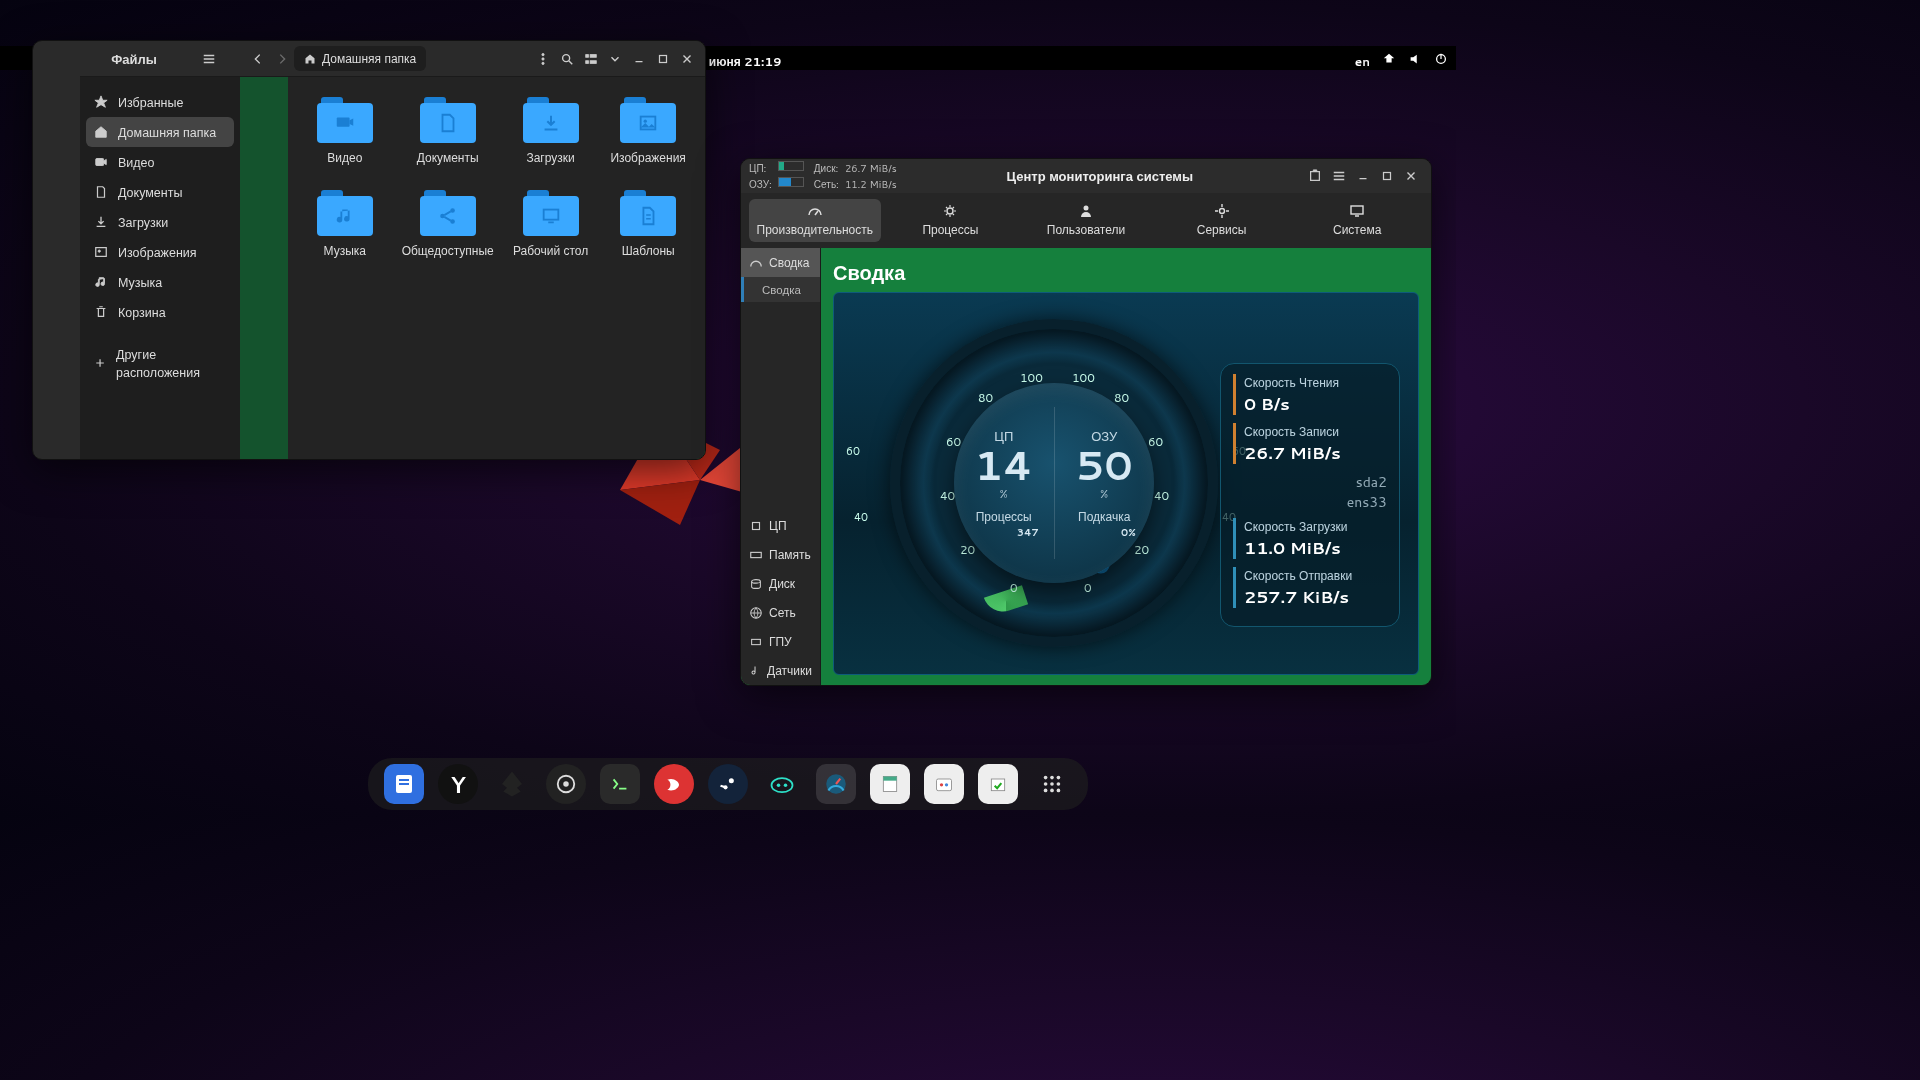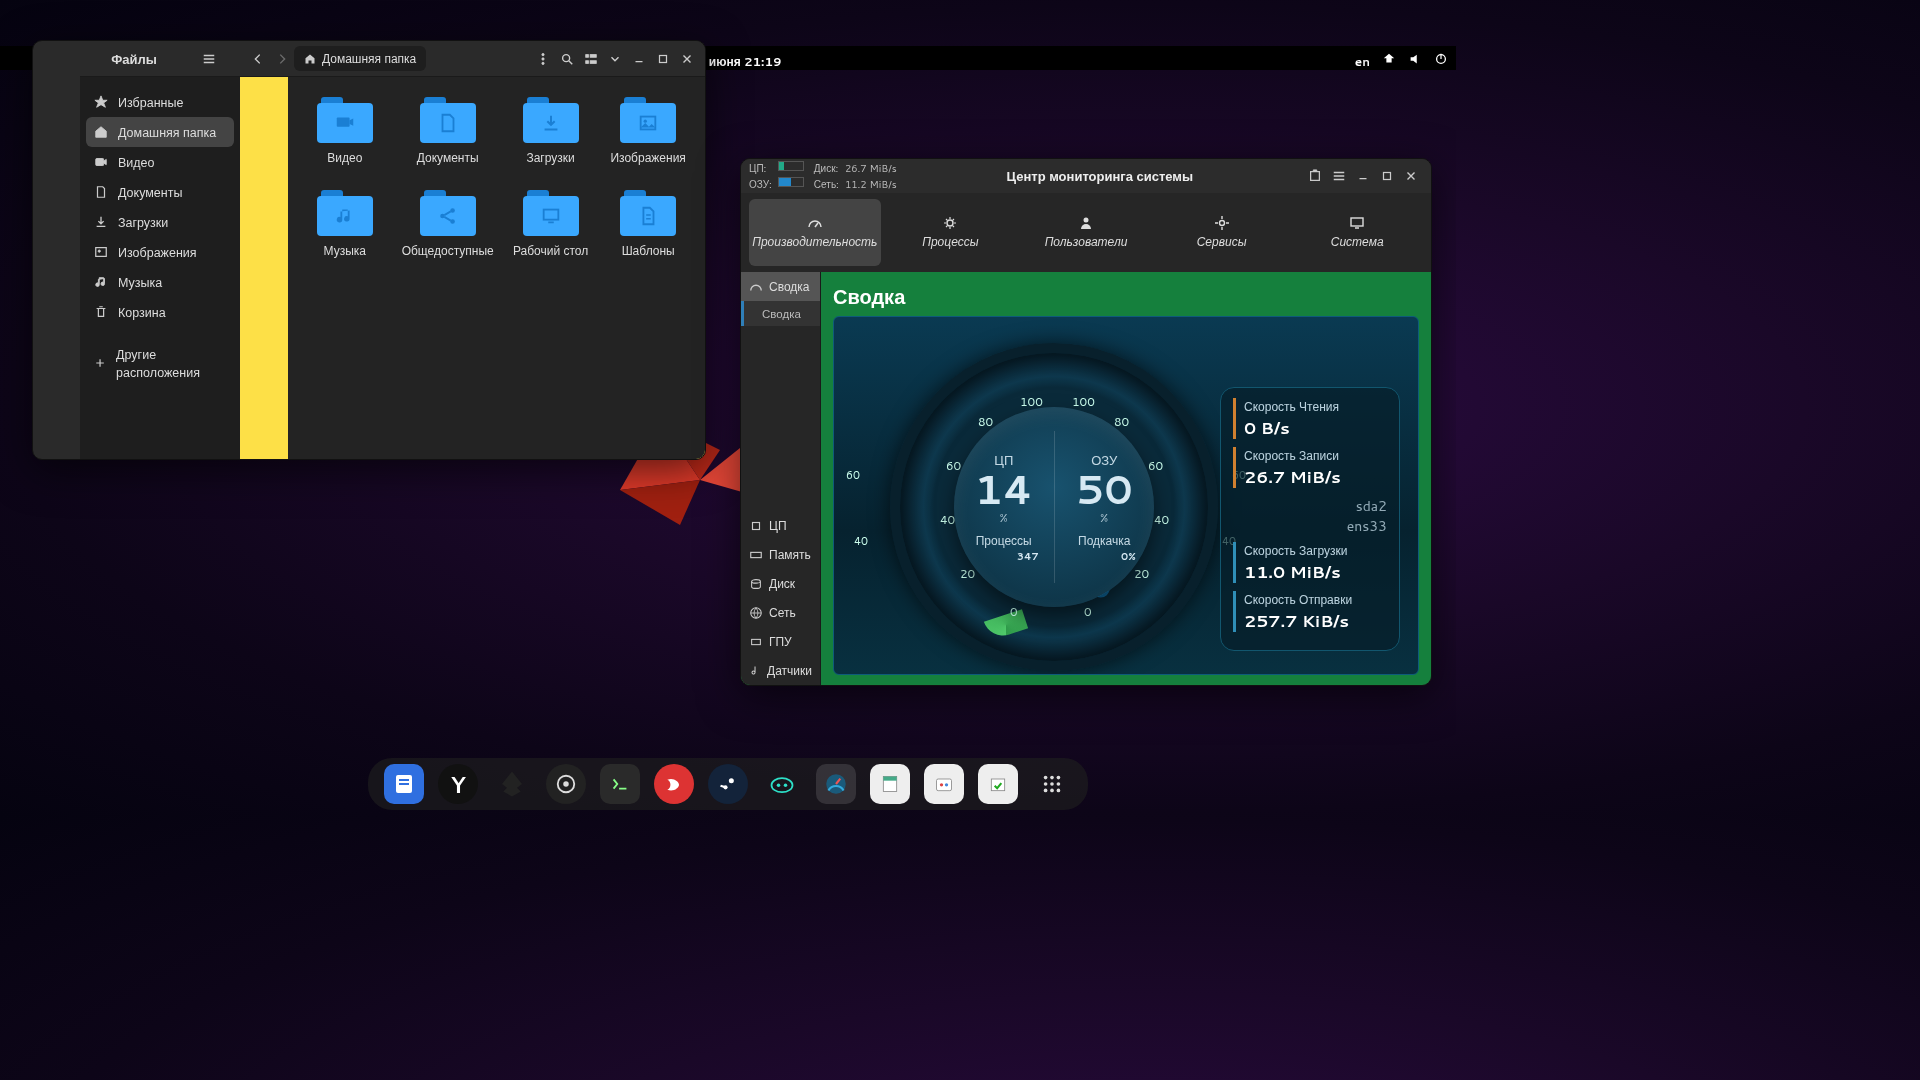--- a/index.html
+++ b/index.html
@@ -19,42 +19,42 @@
 .dock .app { width: 40px; height: 40px; border-radius: 10px; display: flex; align-items: center; justify-content: center; font-size: 22px; cursor: pointer; }
 .dock .app.active { background: rgba(255,255,255,.12); }
 
 .win { position: absolute; background: #2a2a2a; border-radius: 10px; box-shadow: 0 10px 40px rgba(0,0,0,.6); overflow: hidden; border: 1px solid #111; }
 .titlebar { height: 36px; background: #2a2a2a; display: flex; align-items: center; padding: 0 6px; border-bottom: 1px solid #1a1a1a; }
 .tb-btn { width: 24px; height: 24px; border-radius: 4px; display: flex; align-items: center; justify-content: center; cursor: pointer; color: #ccc; }
 .tb-btn svg { width: 14px; height: 14px; fill: #ccc; stroke: #ccc; }
 .spacer { flex: 1; }
 
 .fm { left: 32px; top: 40px; width: 674px; height: 420px; display: flex; flex-direction: column; padding-left: 47px; }
-.fm .body { flex: 1; display: flex; background: #fde047; gap: 48px; }
+.fm .body { flex: 1; display: flex; background: #14532d; gap: 48px; }
 .fm .sidebar { width: 160px; background: #1e1e1e; padding: 10px 0; overflow-y: auto; }
 .fm .sidebar .item { display: flex; align-items: center; gap: 10px; padding: 6px 14px; font-size: 12.5px; color: #ddd; cursor: pointer; }
 .fm .sidebar .item.active { background: #444; border-radius: 6px; margin: 0 6px; padding-left: 8px; }
 .fm .sidebar .item svg { width: 14px; height: 14px; fill: #ccc; stroke: #ccc; }
 .fm .content { flex: 1; padding: 16px 12px; display: grid; grid-template-columns: repeat(4, 1fr); gap: 16px 8px; align-content: start; background: #232323; }
 .fm .folder { display: flex; flex-direction: column; align-items: center; gap: 6px; cursor: pointer; padding: 4px; border-radius: 6px; }
 .fm .folder .ico { width: 56px; height: 46px; position: relative; }
 .fm .folder .ico .tab { position: absolute; top: 0; left: 4px; width: 22px; height: 10px; background: #1a7fd4; border-radius: 3px 3px 0 0; }
 .fm .folder .ico .bodyf { position: absolute; top: 6px; left: 0; right: 0; bottom: 0; background: #3aa8ff; border-radius: 4px; display: flex; align-items: center; justify-content: center; }
 .fm .folder .ico .bodyf svg { width: 22px; height: 22px; fill: #1a7fd4; }
 .fm .folder .lbl { font-size: 12px; color: #ddd; text-align: center; }
 .fm .pathbar { display:flex; align-items:center; gap:6px; background:#1e1e1e; border-radius:6px; padding:4px 10px; font-size:12px; }
 .fm .title-sec { width:160px; display:flex; align-items:center; justify-content:center; gap:40px; }
 
 .sm { left: 740px; top: 158px; width: 692px; height: 528px; display:flex; flex-direction:column; background:#2c2c2c; }
 .sm .hdrbar { height: 34px; display:flex; align-items:center; padding: 0 8px; background:#2c2c2c; font-size:11px; }
 .sm .miniblock { display:grid; grid-template-columns:auto auto; gap: 2px 6px; font-size:10px; color:#bbb; }
 .sm .minig { width:26px; height:10px; border:1px solid #555; display:inline-block; }
 .sm .apptitle { flex:1; text-align:center; font-size:13px; font-weight:600; color:#eee; }
 .sm .tabs { display:flex; background:#262626; padding:6px 8px; gap:4px; }
-.sm .tab { flex:1; display:flex; flex-direction:column; align-items:center; gap:2px; padding:16px 0; border-radius:6px; cursor:pointer; font-size:12px; color:#ddd;font-style:italic; }
+.sm .tab { flex:1; display:flex; flex-direction:column; align-items:center; gap:2px; padding:4px 0; border-radius:6px; cursor:pointer; font-size:12px; color:#ddd; }
 .sm .tab.active { background:#444; }
 .sm .tab svg { width:16px; height:16px; fill:#ddd; }
 .sm .main { flex:1; display:flex; background:#15803d; }
 .sm .left { width:80px; background:#262626; border-right:1px solid #1a1a1a; display:flex; flex-direction:column; }
 .sm .left .grp { padding:6px 8px; font-size:12px; color:#ddd; display:flex; align-items:center; gap:6px; cursor:pointer; }
 .sm .left .grp.sel { background:#555; }
 .sm .left .sub { padding:4px 8px 4px 18px; font-size:11.5px; color:#bbb; border-left:3px solid #2f7fb8; background:#333; cursor:pointer; }
 .sm .left svg { width:14px; height:14px; fill:#ccc; }
 .sm .content { flex:1; padding:10px 12px; display:flex; flex-direction:column; }
 .sm .content h2 { font-size:20px; color:#fff; margin-bottom:6px; font-weight:700; }

